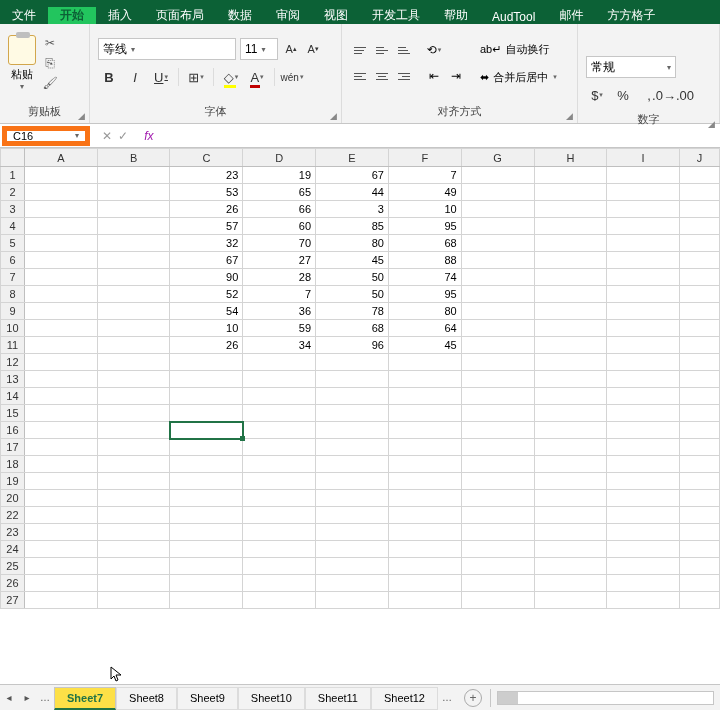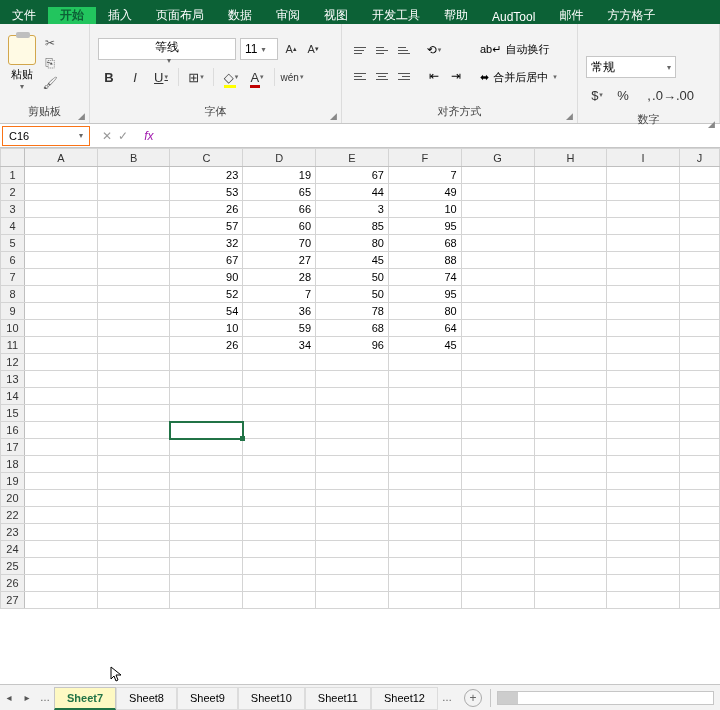--- a/index.html
+++ b/index.html
@@ -24,63 +24,63 @@
 .paste-icon::before { content: ""; position: absolute; top: -4px; left: 7px; width: 14px; height: 6px; background: #bfbfbf; border-radius: 2px; }
 .paste-label { font-size: 11px; margin-top: 2px; }
 .mini-col { display: flex; flex-direction: column; gap: 4px; }
 .mini-icon { width: 16px; height: 16px; display: flex; align-items: center; justify-content: center; font-size: 12px; color: #555; }
 
 
 .font-rows { display: flex; flex-direction: column; gap: 6px; }
 .font-row { display: flex; align-items: center; gap: 4px; }
 .sel { border: 1px solid #c6c6c6; background: #fff; height: 22px; display: flex; align-items: center; padding: 0 4px; font-size: 12px; }
 .sel .dd { margin-left: 4px; font-size: 8px; color: #666; }
-.font-name { width: 138px; flex-direction: column; }
+.font-name { width: 138px; }
 .font-size { width: 38px; }
 .btn { width: 22px; height: 22px; display: flex; align-items: center; justify-content: center; border: 1px solid transparent; font-size: 13px; color: #333; cursor: pointer; }
 .btn.small { width: 18px; font-size: 11px; }
 .dd-tiny { font-size: 7px; color: #666; margin-left: 1px; }
 
 
 .align-rows { display: flex; flex-direction: column; gap: 6px; }
 .align-row { display: flex; gap: 2px; }
 .align-btn { width: 20px; height: 20px; display: flex; align-items: center; justify-content: center; cursor: pointer; }
 .align-lines { display: flex; flex-direction: column; gap: 2px; }
 .al { height: 1px; background: #555; }
 .wrap-col { display: flex; flex-direction: column; gap: 6px; margin-left: 10px; }
 .wrap-btn { display: flex; align-items: center; gap: 4px; font-size: 11px; height: 22px; padding: 0 4px; cursor: pointer; }
 
 
 .num-rows { display: flex; flex-direction: column; gap: 6px; margin-top: 28px; }
 .num-sel { width: 90px; }
 
 
 .fbar { display: flex; height: 24px; border-bottom: 1px solid #c6c6c6; align-items: center; background: #fff; }
-.namebox { width: 88px; border: 1px solid #f97316; margin: 0 2px; height: 20px; display: flex; align-items: center; padding: 0 6px; font-size: 11px; justify-content: space-between; }
+.namebox { width: 88px; border: 5px solid #f97316; margin: 0 2px; height: 20px; display: flex; align-items: center; padding: 0 6px; font-size: 11px; justify-content: space-between; }
 .fx-btns { display: flex; gap: 6px; padding: 0 10px; color: #999; }
 .fx-btns span { cursor: pointer; }
 .fx-label { font-style: italic; color: #a21caf; padding: 0 6px; }
 .fx-input { flex: 1; height: 20px; border: none; outline: none; font-size: 12px; }
 
 
 .grid-wrap { height: 530px; overflow: hidden; position: relative; }
 .grid { border-collapse: collapse; table-layout: fixed; }
 .grid th, .grid td { border: 1px solid #d4d4d4; font-size: 11px; font-weight: normal; }
 .grid .corner { width: 24px; height: 18px; background: #f0f0f0; border-right: 1px solid #bfbfbf; border-bottom: 1px solid #bfbfbf; }
 .grid .colh { height: 18px; background: #f0f0f0; text-align: center; color: #333; border-bottom: 1px solid #bfbfbf; }
 .grid .rowh { width: 24px; background: #f0f0f0; text-align: center; color: #333; border-right: 1px solid #bfbfbf; }
 .grid td.cell { height: 17px; text-align: right; padding: 0 4px; color: #000; }
 .colA,.colB { width: 73px; } .colC,.colD,.colE,.colF,.colG,.colH,.colI { width: 73px; } .colJ { width: 40px; }
 .active-cell { outline: 2px solid #217346; outline-offset: -1px; background: #fff; position: relative; }
 .active-cell::after { content: ""; position: absolute; right: -3px; bottom: -3px; width: 5px; height: 5px; background: #217346; }
 
 
 .sheetbar { position: absolute; bottom: 0; left: 0; right: 0; height: 26px; background: #f3f3f3; border-top: 1px solid #c6c6c6; display: flex; align-items: center; }
 .nav-btn { width: 18px; text-align: center; color: #555; cursor: pointer; font-size: 10px; }
-.sheet-tab { padding: 4px 12px; border: 1px solid #c6c6c6; border-bottom: none; background: #fef9c3; font-size: 11px; cursor: pointer; margin-top: 2px; }
+.sheet-tab { padding: 4px 12px; border: 1px solid #c6c6c6; border-bottom: none; background: #fde047; font-size: 11px; cursor: pointer; margin-top: 2px; }
 .sheet-tab.active { border-bottom: 2px solid #217346; color: #217346; font-weight: bold; }
 .sheet-tab.inactive { background: #f3f3f3; border: 1px solid #dcdcdc; }
 .addsheet { width: 18px; height: 18px; border: 1px solid #aaa; border-radius: 50%; display: flex; align-items: center; justify-content: center; margin: 0 8px; color: #666; cursor: pointer; font-size: 12px; }
 .hscroll { flex: 1; margin: 0 6px; }
 .hscroll-track { height: 14px; border: 1px solid #c6c6c6; background: #fff; position: relative; }
 .hscroll-thumb { position: absolute; left: 0; top: 0; bottom: 0; width: 20px; background: #cdcdcd; }
 
 .cursor-ptr { position: absolute; width: 14px; height: 18px; pointer-events: none; }
 </style>
 </head>

